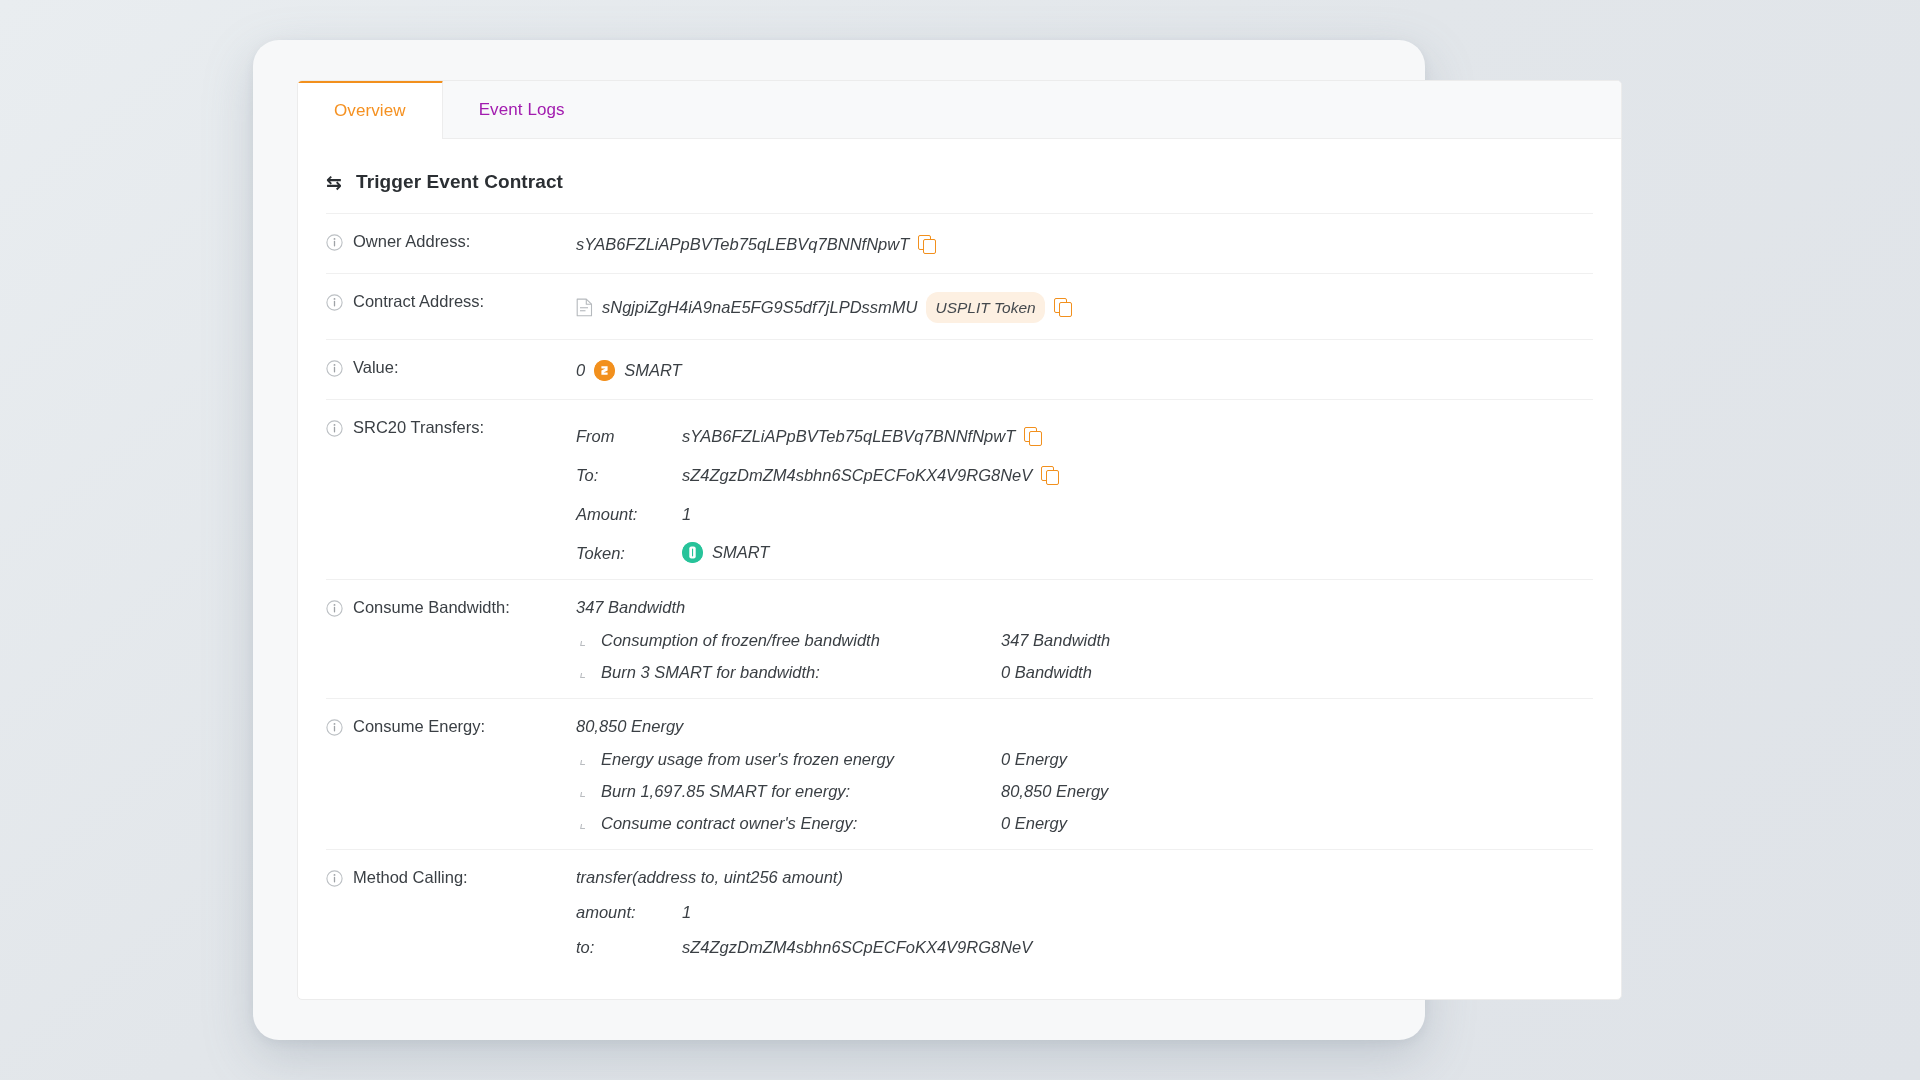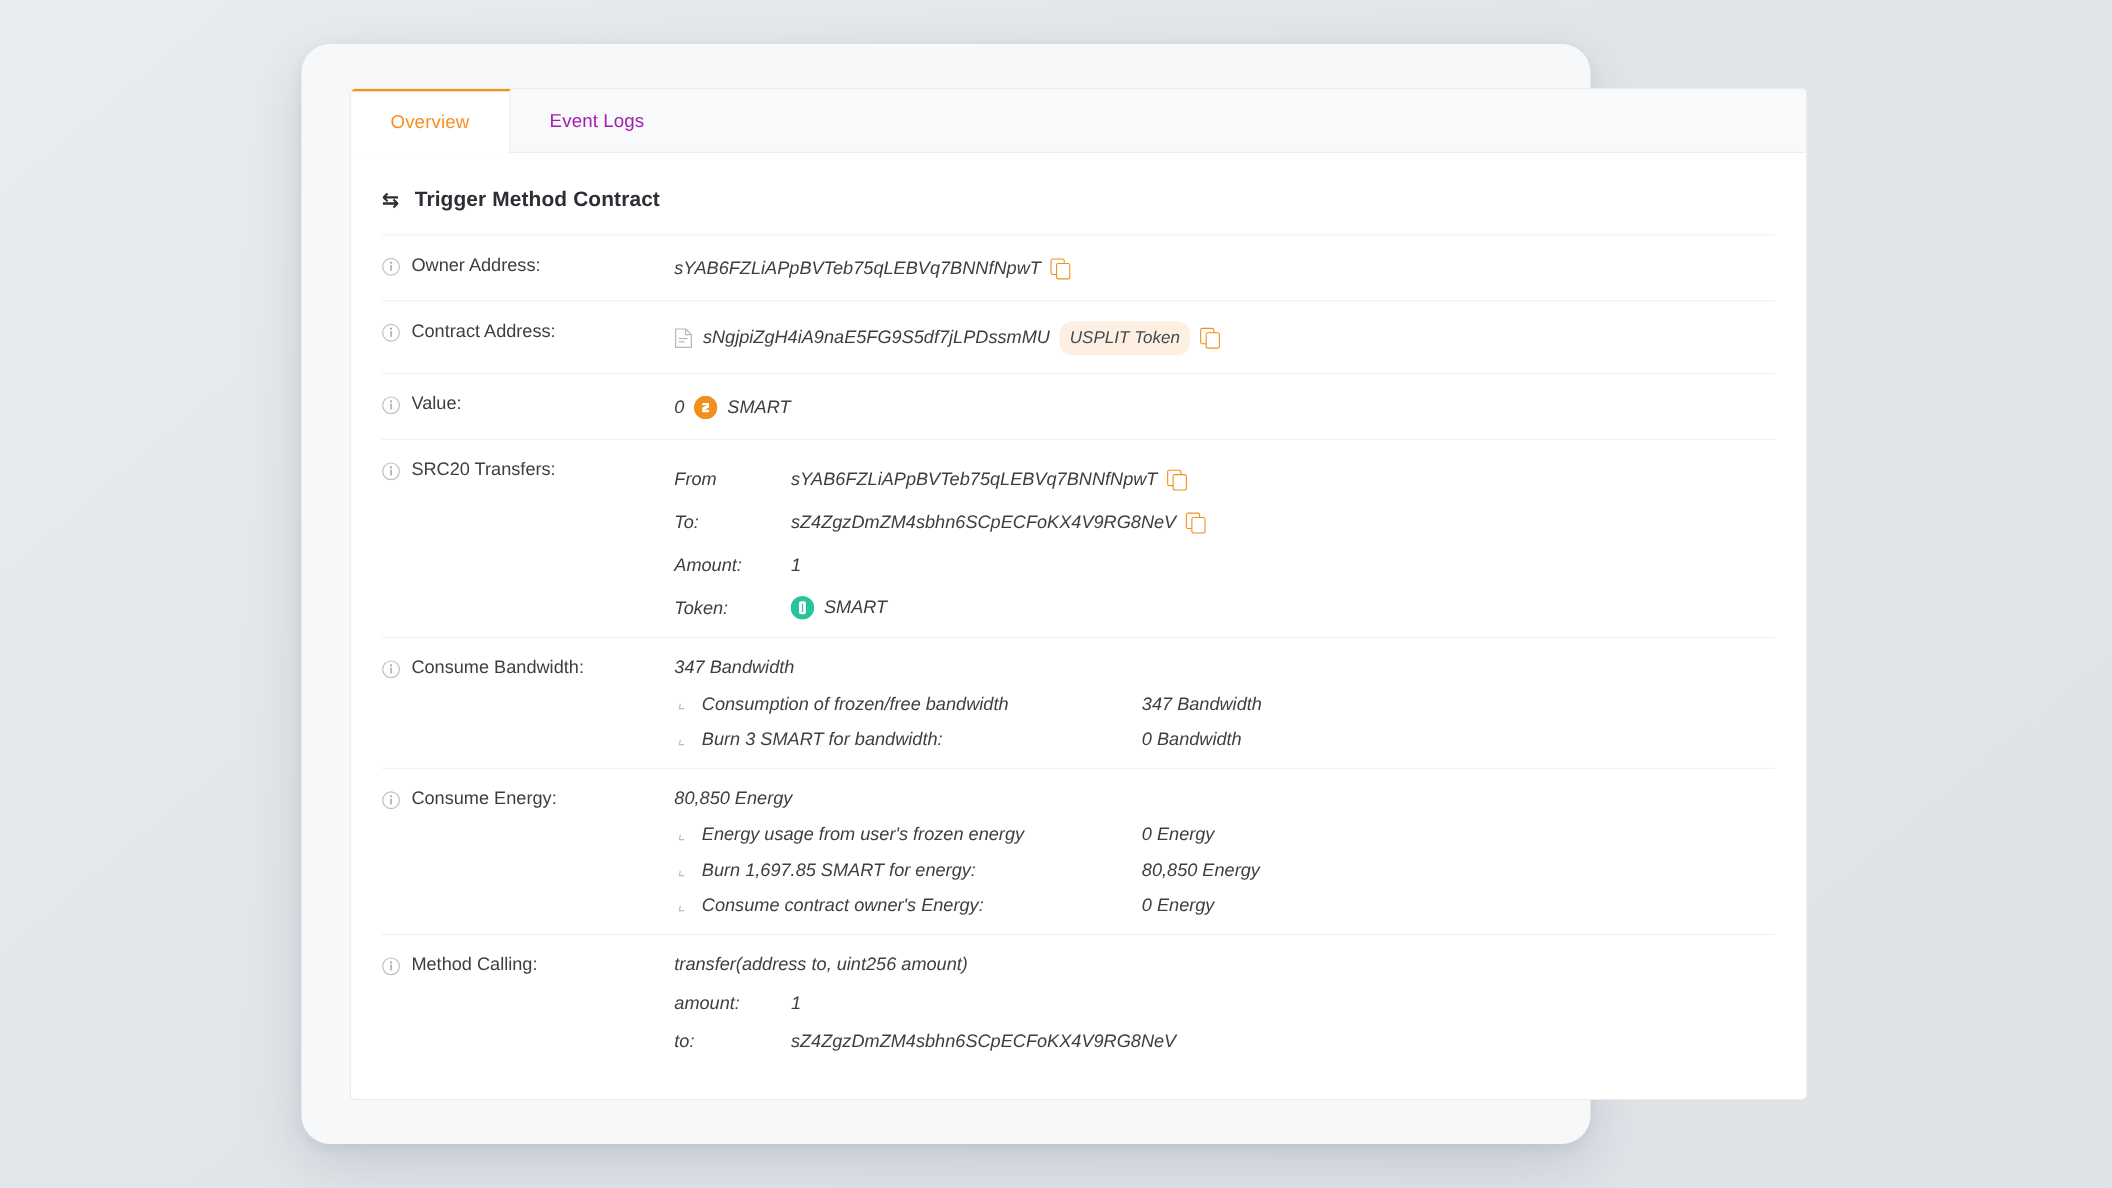--- a/index.html
+++ b/index.html
@@ -22,21 +22,20 @@
   .outer-card {
     position: absolute;
     left: 253px;
     top: 40px;
     width: 1172px;
     height: 1000px;
     background: #f7f8f9;
     border-radius: 26px;
     box-shadow: 0 18px 50px rgba(120, 132, 148, 0.28),
                 0 3px 10px rgba(120, 132, 148, 0.12);
-    margin-left: 21px;
   }
 
   
   .panel {
     position: absolute;
     left: 44px;
     top: 40px;
     width: 1325px;
     height: 920px;
     background: #ffffff;
@@ -94,21 +93,20 @@
     line-height: 1;
   }
 
   
   .row {
     display: flex;
     align-items: flex-start;
     border-top: 1px solid #f0f0f0;
     padding: 16px 0;
     min-height: 58px;
-    gap: 16px;
   }
   .row:first-of-type { border-top: none; }
 
   .row-label {
     display: flex;
     align-items: flex-start;
     gap: 10px;
     width: 250px;
     flex: 0 0 250px;
     font-size: 16.5px;
@@ -279,21 +277,21 @@
       </div>
       <div class="tab">
         <span>Event Logs</span>
       </div>
     </div>
 
     <div class="content">
 
       <div class="section-title">
         <span class="swap-icon">⇆</span>
-        <span>Trigger Method Contract</span>
+        <span>Trigger Event Contract</span>
       </div>
 
       <div class="row">
         <div class="row-label">
           <span class="info-icon">
             <svg width="17" height="17" viewBox="0 0 17 17">
               <circle cx="8.5" cy="8.5" r="7.6" fill="none" stroke="#bcc0c4" stroke-width="1.1"></circle>
               <circle cx="8.5" cy="4.9" r="0.95" fill="#9ea2a6"></circle>
               <rect x="7.85" y="6.8" width="1.3" height="5.6" rx="0.6" fill="#9ea2a6"></rect>
             </svg>

